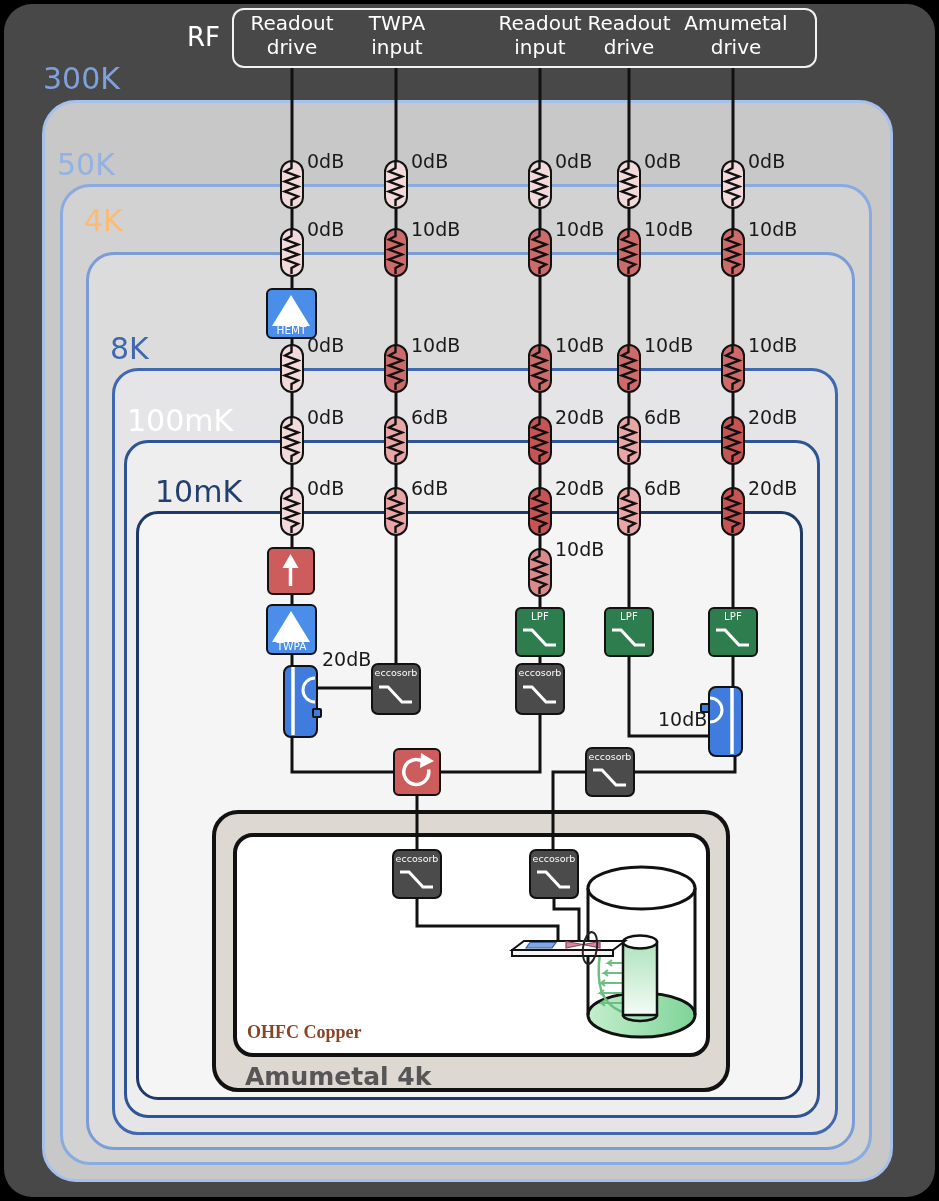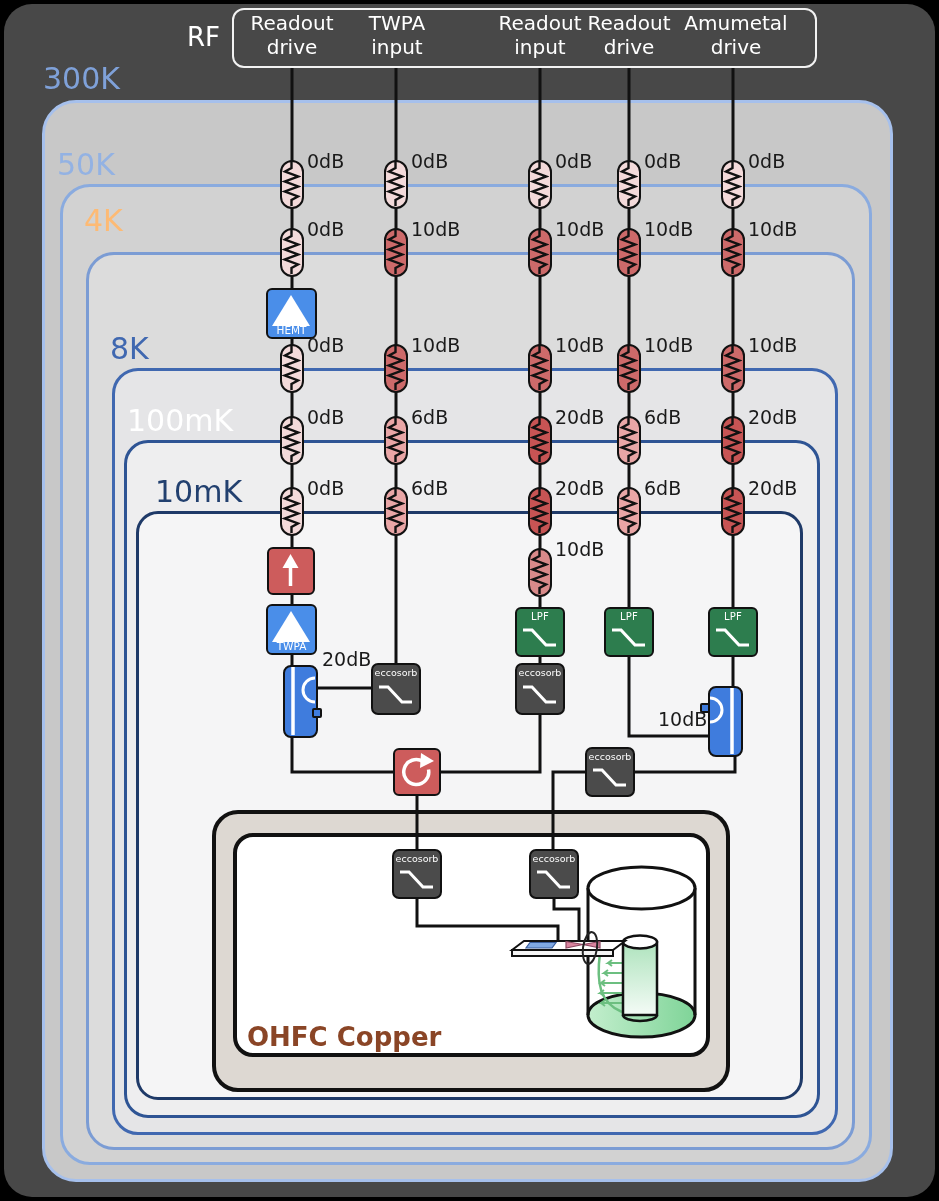--- a/index.html
+++ b/index.html
@@ -44,21 +44,22 @@
       <div class="stage-box" style="left: 112px; top: 368px; width: 726px; height: 767px; border-radius: 26px; background: rgb(229, 229, 231); border-color: rgb(64, 104, 176);"></div>
       <div class="stage-label" style="left: 110px; top: 334px; color: rgb(64, 104, 176);">8K</div>
       <div class="stage-box" style="left: 124px; top: 440px; width: 696px; height: 678px; border-radius: 24px; background: rgb(238, 238, 239); border-color: rgb(46, 84, 148);"></div>
       <div class="stage-label" style="left: 127px; top: 406px; color: #ffffff;">100mK</div>
       <div class="stage-box" style="left: 136px; top: 511px; width: 667px; height: 589px; border-radius: 22px; background: rgb(245, 245, 246); border-color: rgb(31, 58, 104);"></div>
       <div class="stage-label" style="left: 155px; top: 477px; color: rgb(34, 64, 111);">10mK</div>
     </div>
 
   <div class="shield" id="amumetal-box" style="left:212px;top:810px;width:518px;height:282px;border-radius:26px;background:#ddd8d2;"></div>
   <div class="shield" id="copper-box" style="left:233px;top:833px;width:477px;height:224px;border-radius:20px;background:#ffffff;"></div>
-  <div class="shield-label" style="left:247px;top:1022px;font-size:26px;color:#8a4526;">OHFC Copper</div>
+  <div class="shield-label" style="left:247px;top:1022px;font-size:18px;color:#8a4526;font-family:Liberation Serif, serif;">OHFC Copper</div>
+  <div class="shield-label" style="left:245px;top:1062px;font-size:25px;color:#565656;">Amumetal 4k</div>
 
   <svg id="wire-svg" width="939" height="1201" viewBox="0 0 939 1201">
     <defs>
       <linearGradient id="postGrad" x1="0" y1="0" x2="0" y2="1">
         <stop offset="0" stop-color="#aee3bd"></stop>
           <stop offset="1" stop-color="#f4fbf6"></stop>
       </linearGradient>
       <linearGradient id="floorGrad" x1="0" y1="0" x2="1" y2="0">
         <stop offset="0" stop-color="#c3eecd"></stop>
           <stop offset="1" stop-color="#7fd498"></stop>

